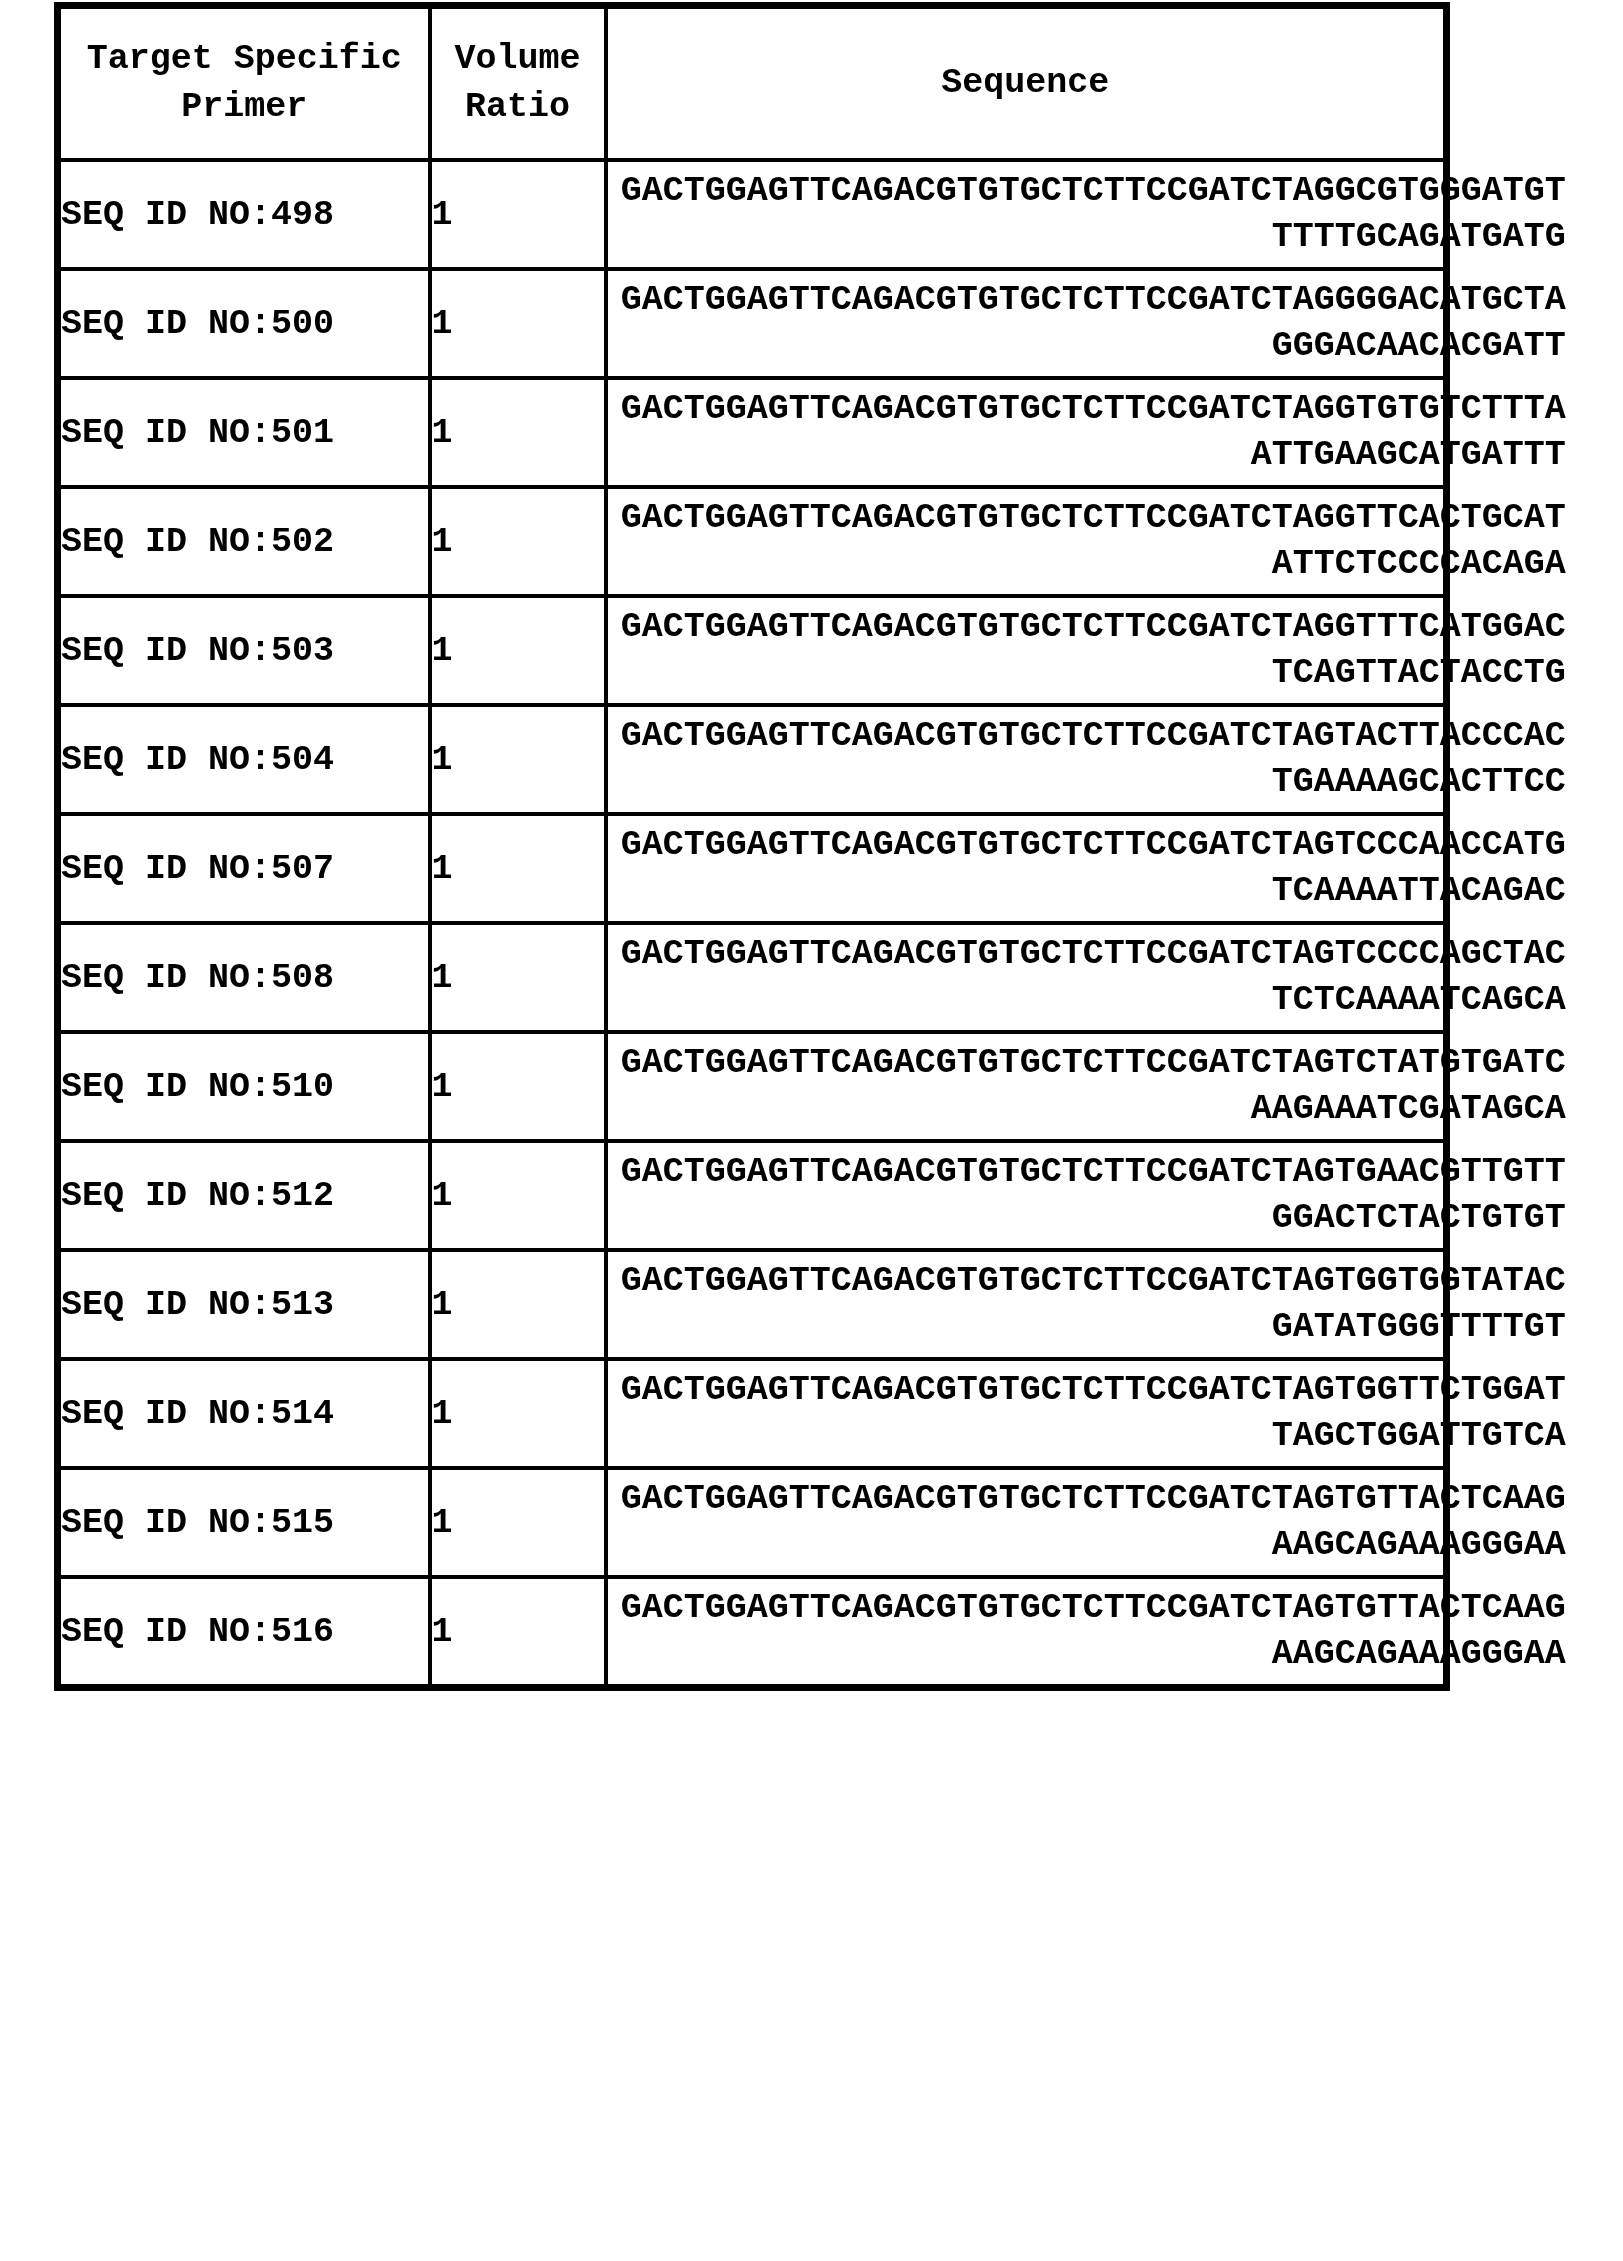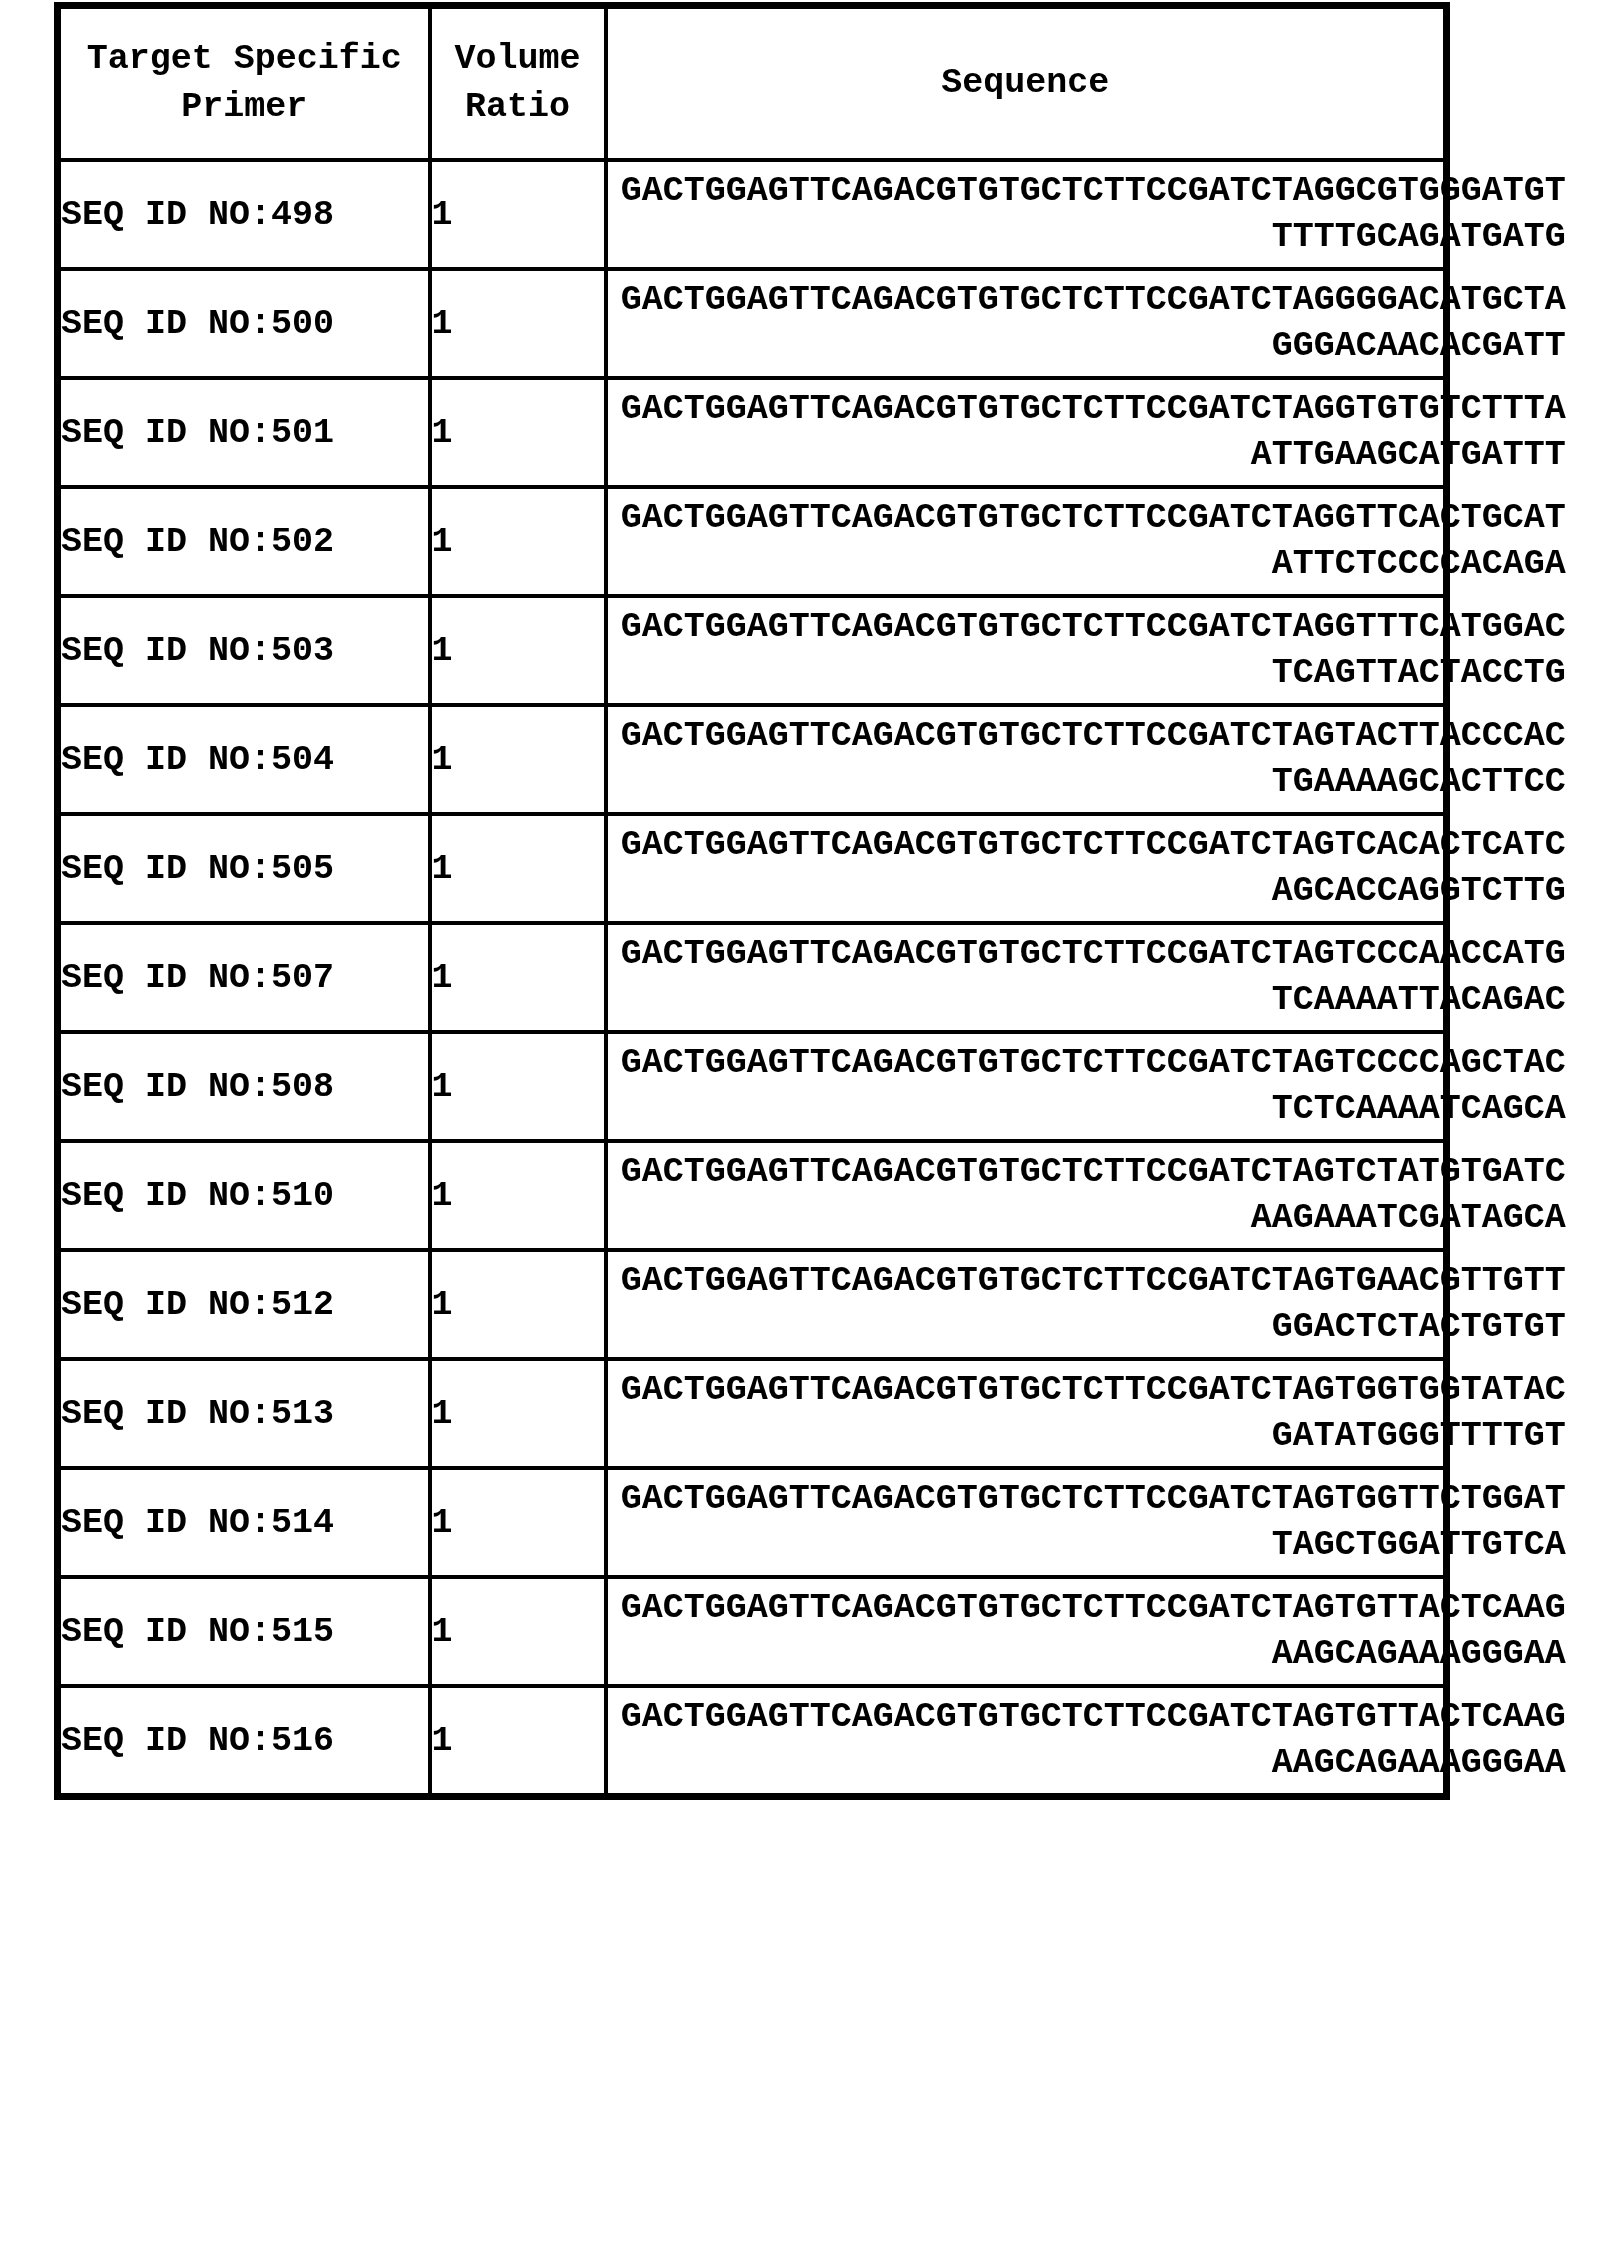--- a/index.html
+++ b/index.html
@@ -121,27 +121,20 @@
   </tr>
 
   <tr>
     <td class="c-primer">SEQ ID NO:504</td>
     <td class="c-ratio">1</td>
     <td class="c-seq">
       <span class="seq-text">GACTGGAGTTCAGACGTGTGCTCTTCCGATCTAGTACTTACCCACTGAAAAGCACTTCC</span>
     </td>
   </tr>
 
-  <tr>
-    <td class="c-primer">SEQ ID NO:505</td>
-    <td class="c-ratio">1</td>
-    <td class="c-seq">
-      <span class="seq-text">GACTGGAGTTCAGACGTGTGCTCTTCCGATCTAGTCACACTCATCAGCACCAGGTCTTG</span>
-    </td>
-  </tr>
 
 
   <tr>
     <td class="c-primer">SEQ ID NO:507</td>
     <td class="c-ratio">1</td>
     <td class="c-seq">
       <span class="seq-text">GACTGGAGTTCAGACGTGTGCTCTTCCGATCTAGTCCCAACCATGTCAAAATTACAGAC</span>
     </td>
   </tr>
 

